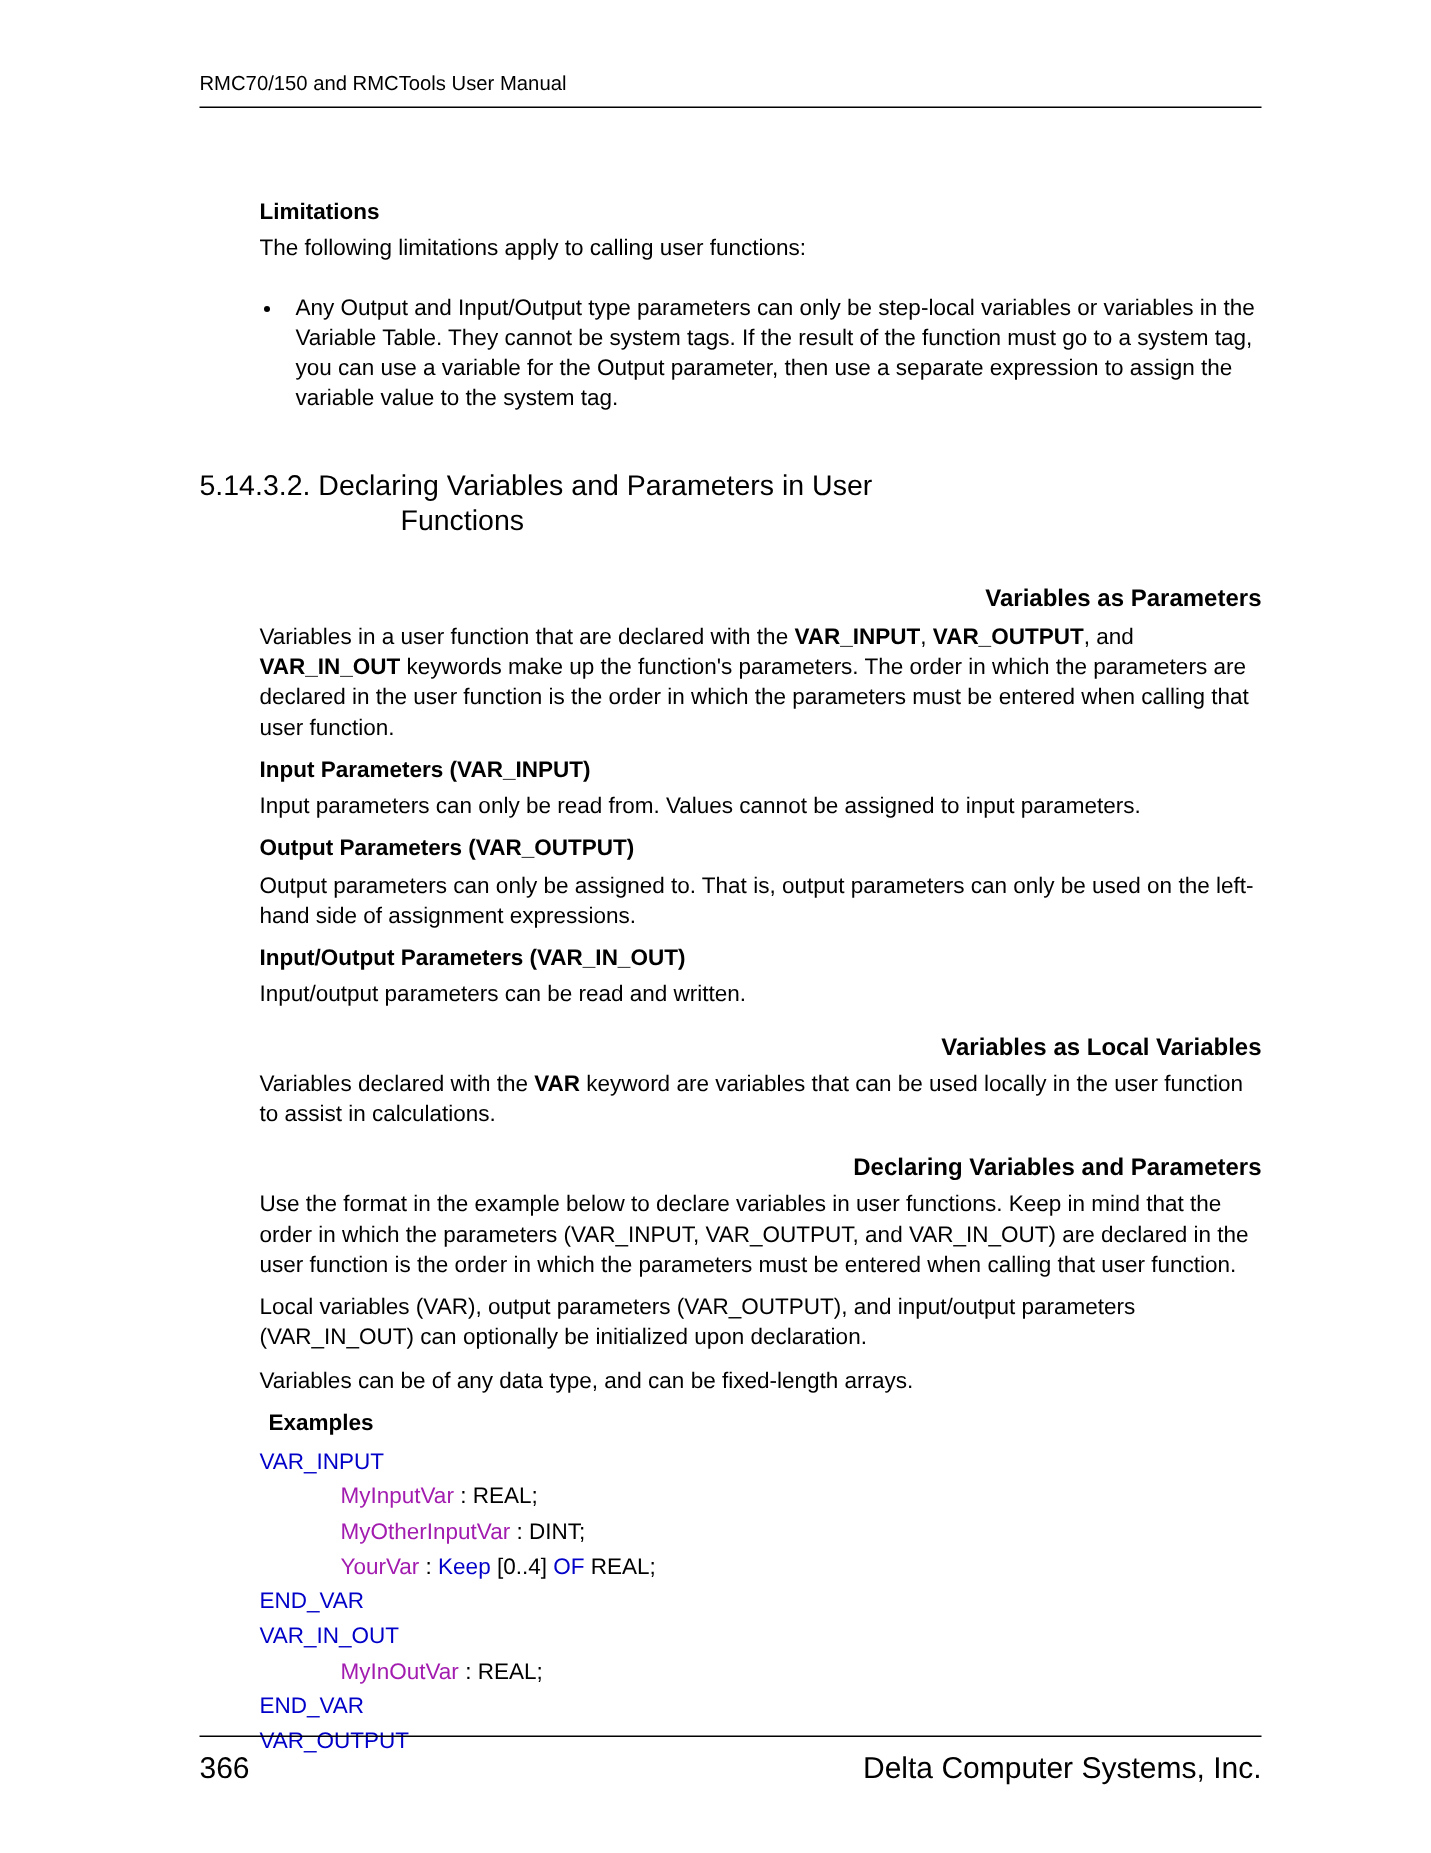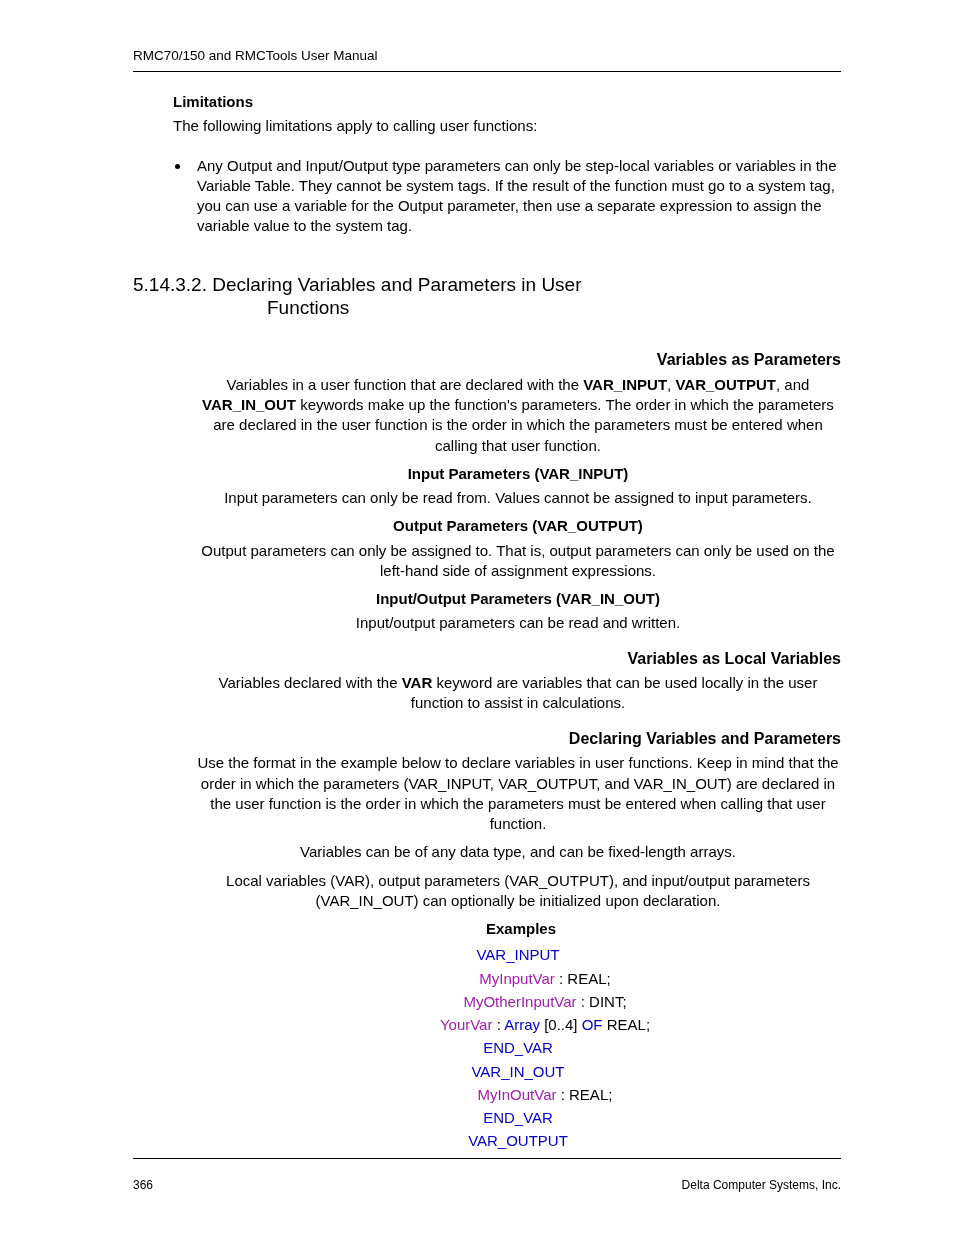--- a/index.html
+++ b/index.html
@@ -19,24 +19,24 @@
     width: 954px;
     height: 1235px;
     padding: 47px 113px 0 133px;
     position: relative;
   }
   .running-header {
     font-size: 13.5px;
     color: #000;
     padding-bottom: 6px;
     border-bottom: 1px solid #000;
-    margin-bottom: 20px;
+    margin-bottom: 60px;
   }
   .block { margin-left: 40px; }
-  .block2 { margin-left: 62px; text-align: center; }
+  .block2 { margin-left: 40px; }
   .h-bold {
     font-weight: bold;
     margin: 6px 0 4px 0;
   }
   .para { margin: 4px 0 8px 0; }
   ul.bullets {
     margin: 19px 0 20px 0;
     padding-left: 58px;
   }
   ul.bullets li {
@@ -68,22 +68,22 @@
   }
   .code .kw { color: #0000c8; }
   .code .id { color: #a21caf; }
   .code .indent1 { padding-left: 54px; display: inline-block; }
   .footer {
     position: absolute;
     left: 133px;
     right: 113px;
     bottom: 42px;
     border-top: 1px solid #000;
-    padding-top: 18px;
-    font-size: 12px;
+    padding-top: 8px;
+    font-size: 20px;
     display: flex;
     justify-content: space-between;
   }
 </style>
 </head>
 <body>
 
 <div class="page">
 
   <div class="running-header">RMC70/150 and RMCTools User Manual</div>
@@ -119,29 +119,29 @@
   <div class="h3">Variables as Local Variables</div>
   <div class="block2">
     <div class="para">
       <span>Variables declared with the </span><b>VAR</b><span> keyword are variables that can be used locally in the user function to assist in calculations.</span>
     </div>
   </div>
 
   <div class="h3">Declaring Variables and Parameters</div>
   <div class="block2">
     <div class="para">Use the format in the example below to declare variables in user functions. Keep in mind that the order in which the parameters (VAR_INPUT, VAR_OUTPUT, and VAR_IN_OUT) are declared in the user function is the order in which the parameters must be entered when calling that user function.</div>
+    <div class="para">Local variables (VAR), output parameters (VAR_OUTPUT), and input/output parameters (VAR_IN_OUT) can optionally be initialized upon declaration.</div>
     <div class="para">Variables can be of any data type, and can be fixed-length arrays.</div>
-    <div class="para">Local variables (VAR), output parameters (VAR_OUTPUT), and input/output parameters (VAR_IN_OUT) can optionally be initialized upon declaration.</div>
     <div class="h-bold" style="margin-left:6px;">Examples</div>
 
     <div class="code">
       <div><span class="kw">VAR_INPUT</span></div>
       <div><span class="indent1"><span class="id">MyInputVar</span><span> : REAL;</span></span></div>
       <div><span class="indent1"><span class="id">MyOtherInputVar</span><span> : DINT;</span></span></div>
-      <div><span class="indent1"><span class="id">YourVar</span><span> : </span><span class="kw">Array</span><span> [0..4] </span><span class="kw">OF</span><span> REAL;</span></span></div>
+      <div><span class="indent1"><span class="id">YourVar</span><span> : </span><span class="kw">Keep</span><span> [0..4] </span><span class="kw">OF</span><span> REAL;</span></span></div>
       <div><span class="kw">END_VAR</span></div>
       <div><span class="kw">VAR_IN_OUT</span></div>
       <div><span class="indent1"><span class="id">MyInOutVar</span><span> : REAL;</span></span></div>
       <div><span class="kw">END_VAR</span></div>
       <div><span class="kw">VAR_OUTPUT</span></div>
     </div>
   </div>
 
   <div class="footer">
     <span>366</span>

